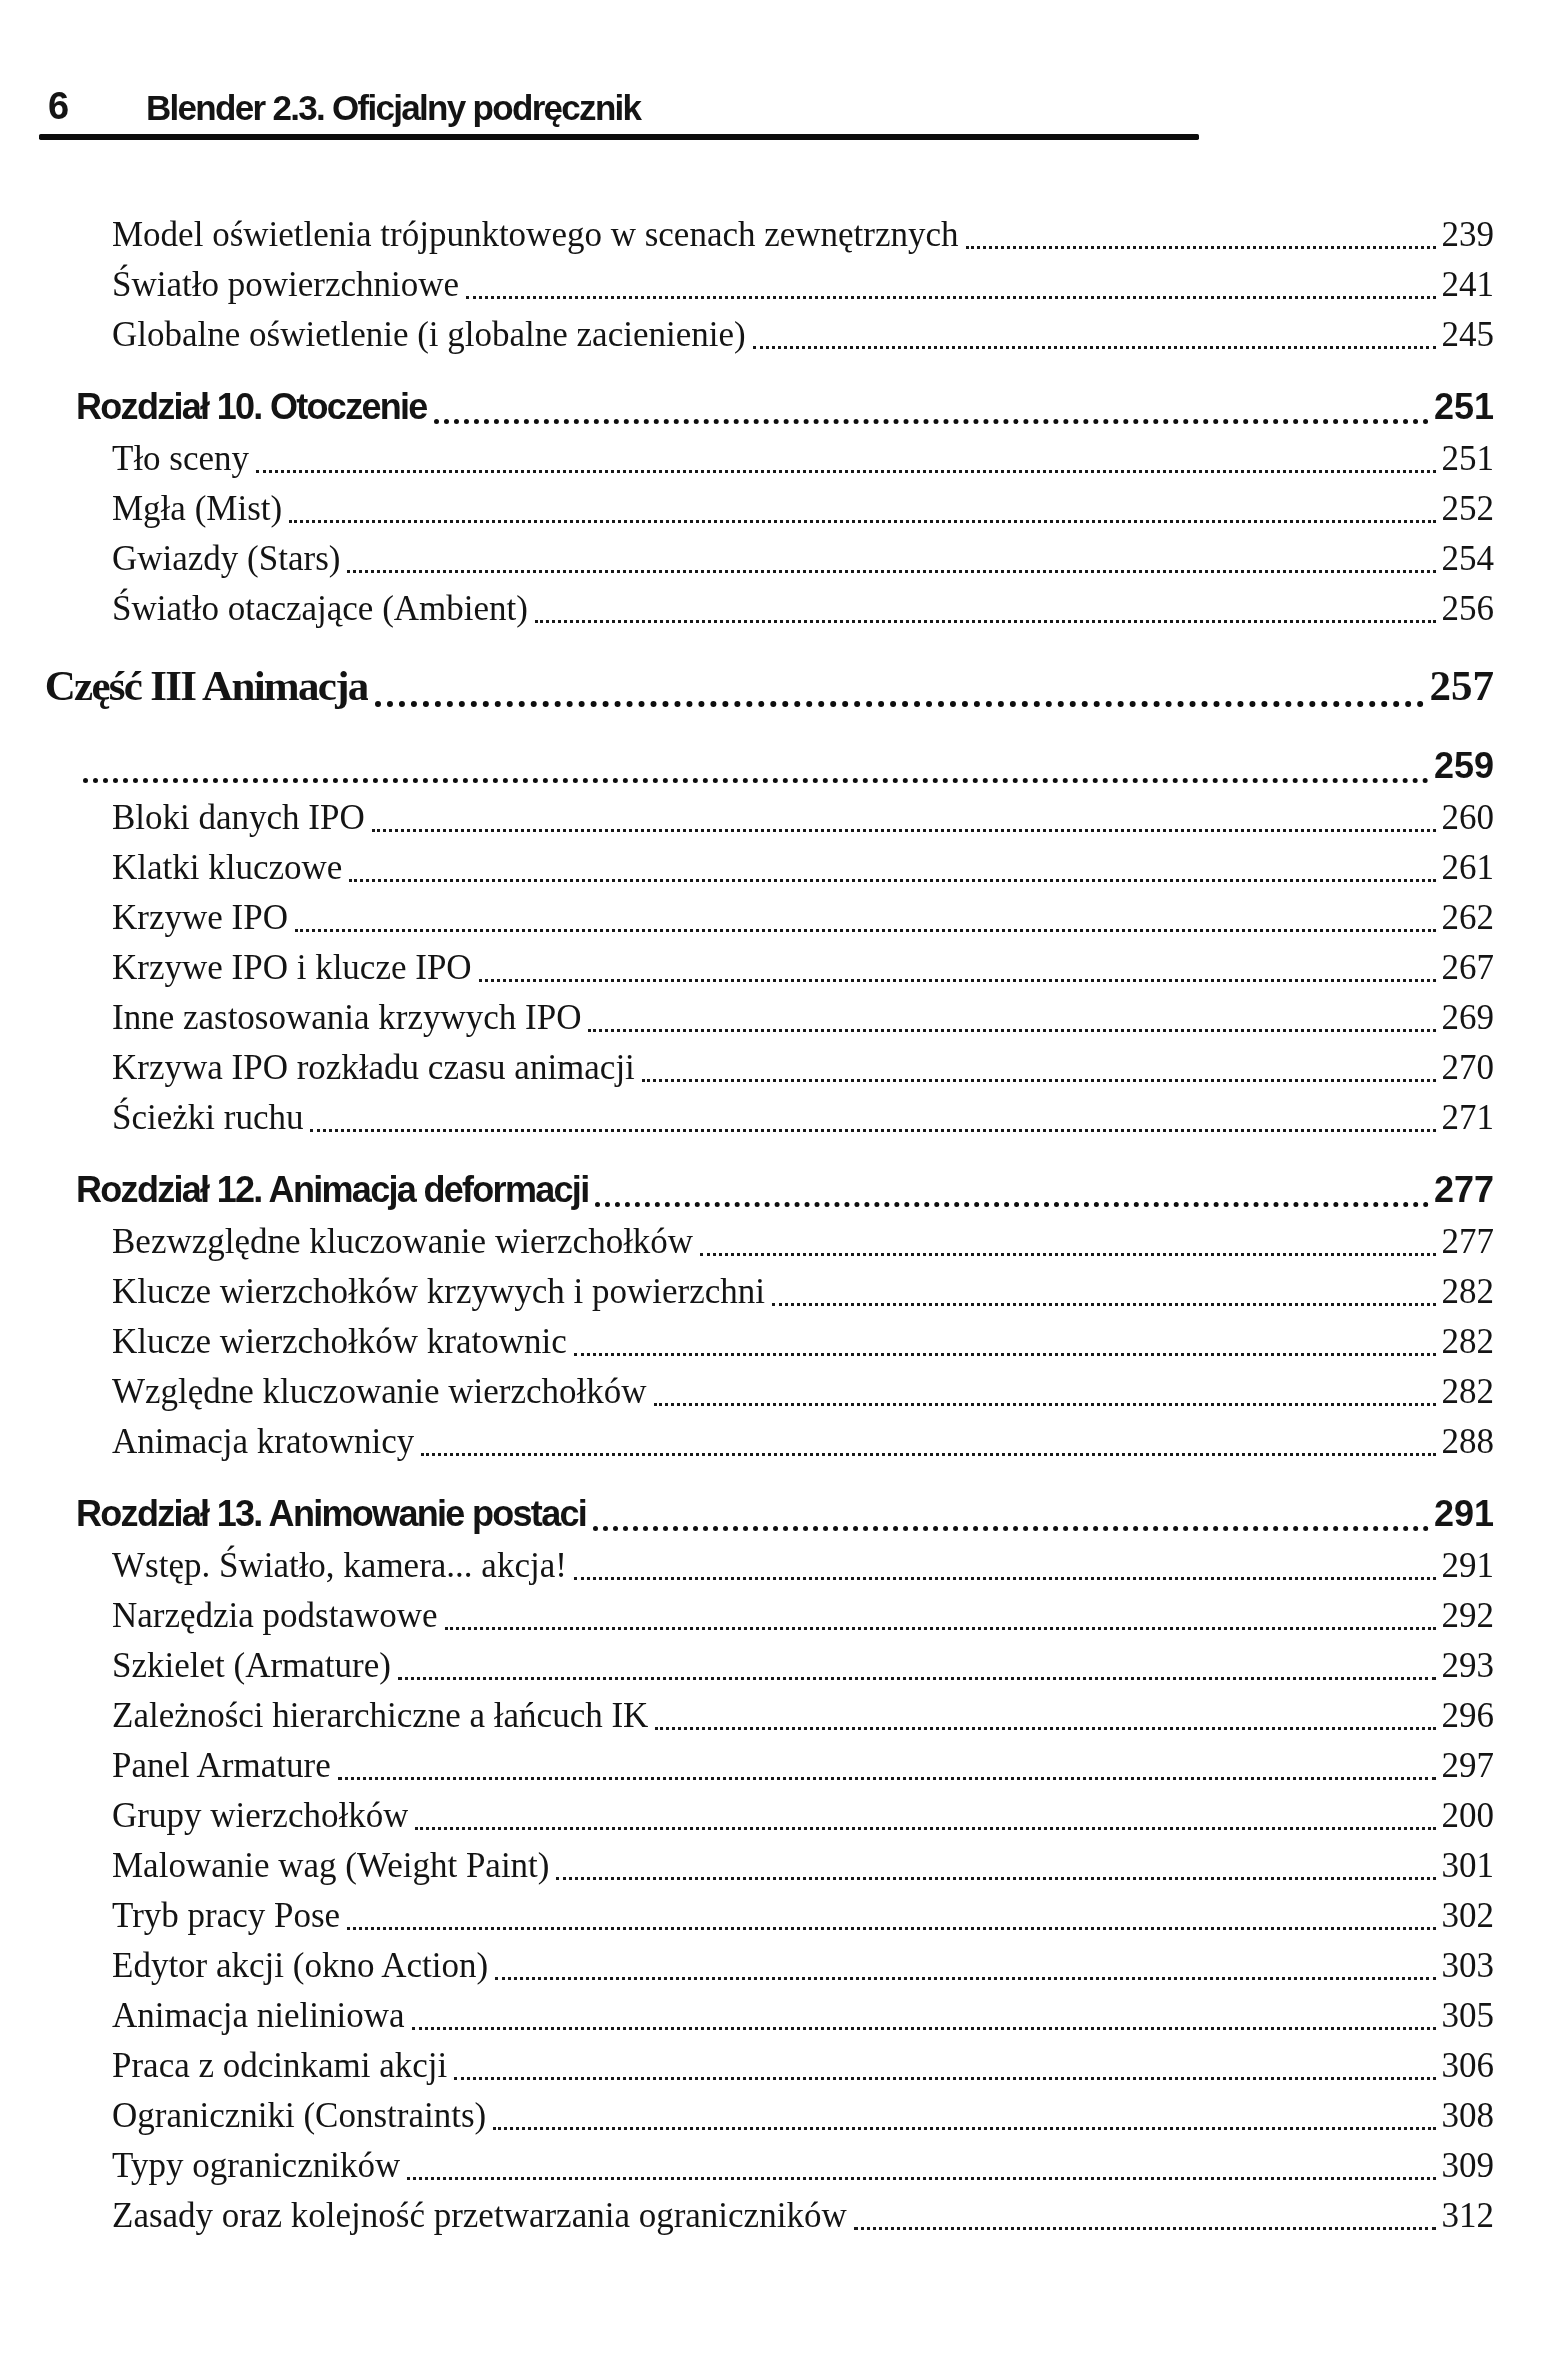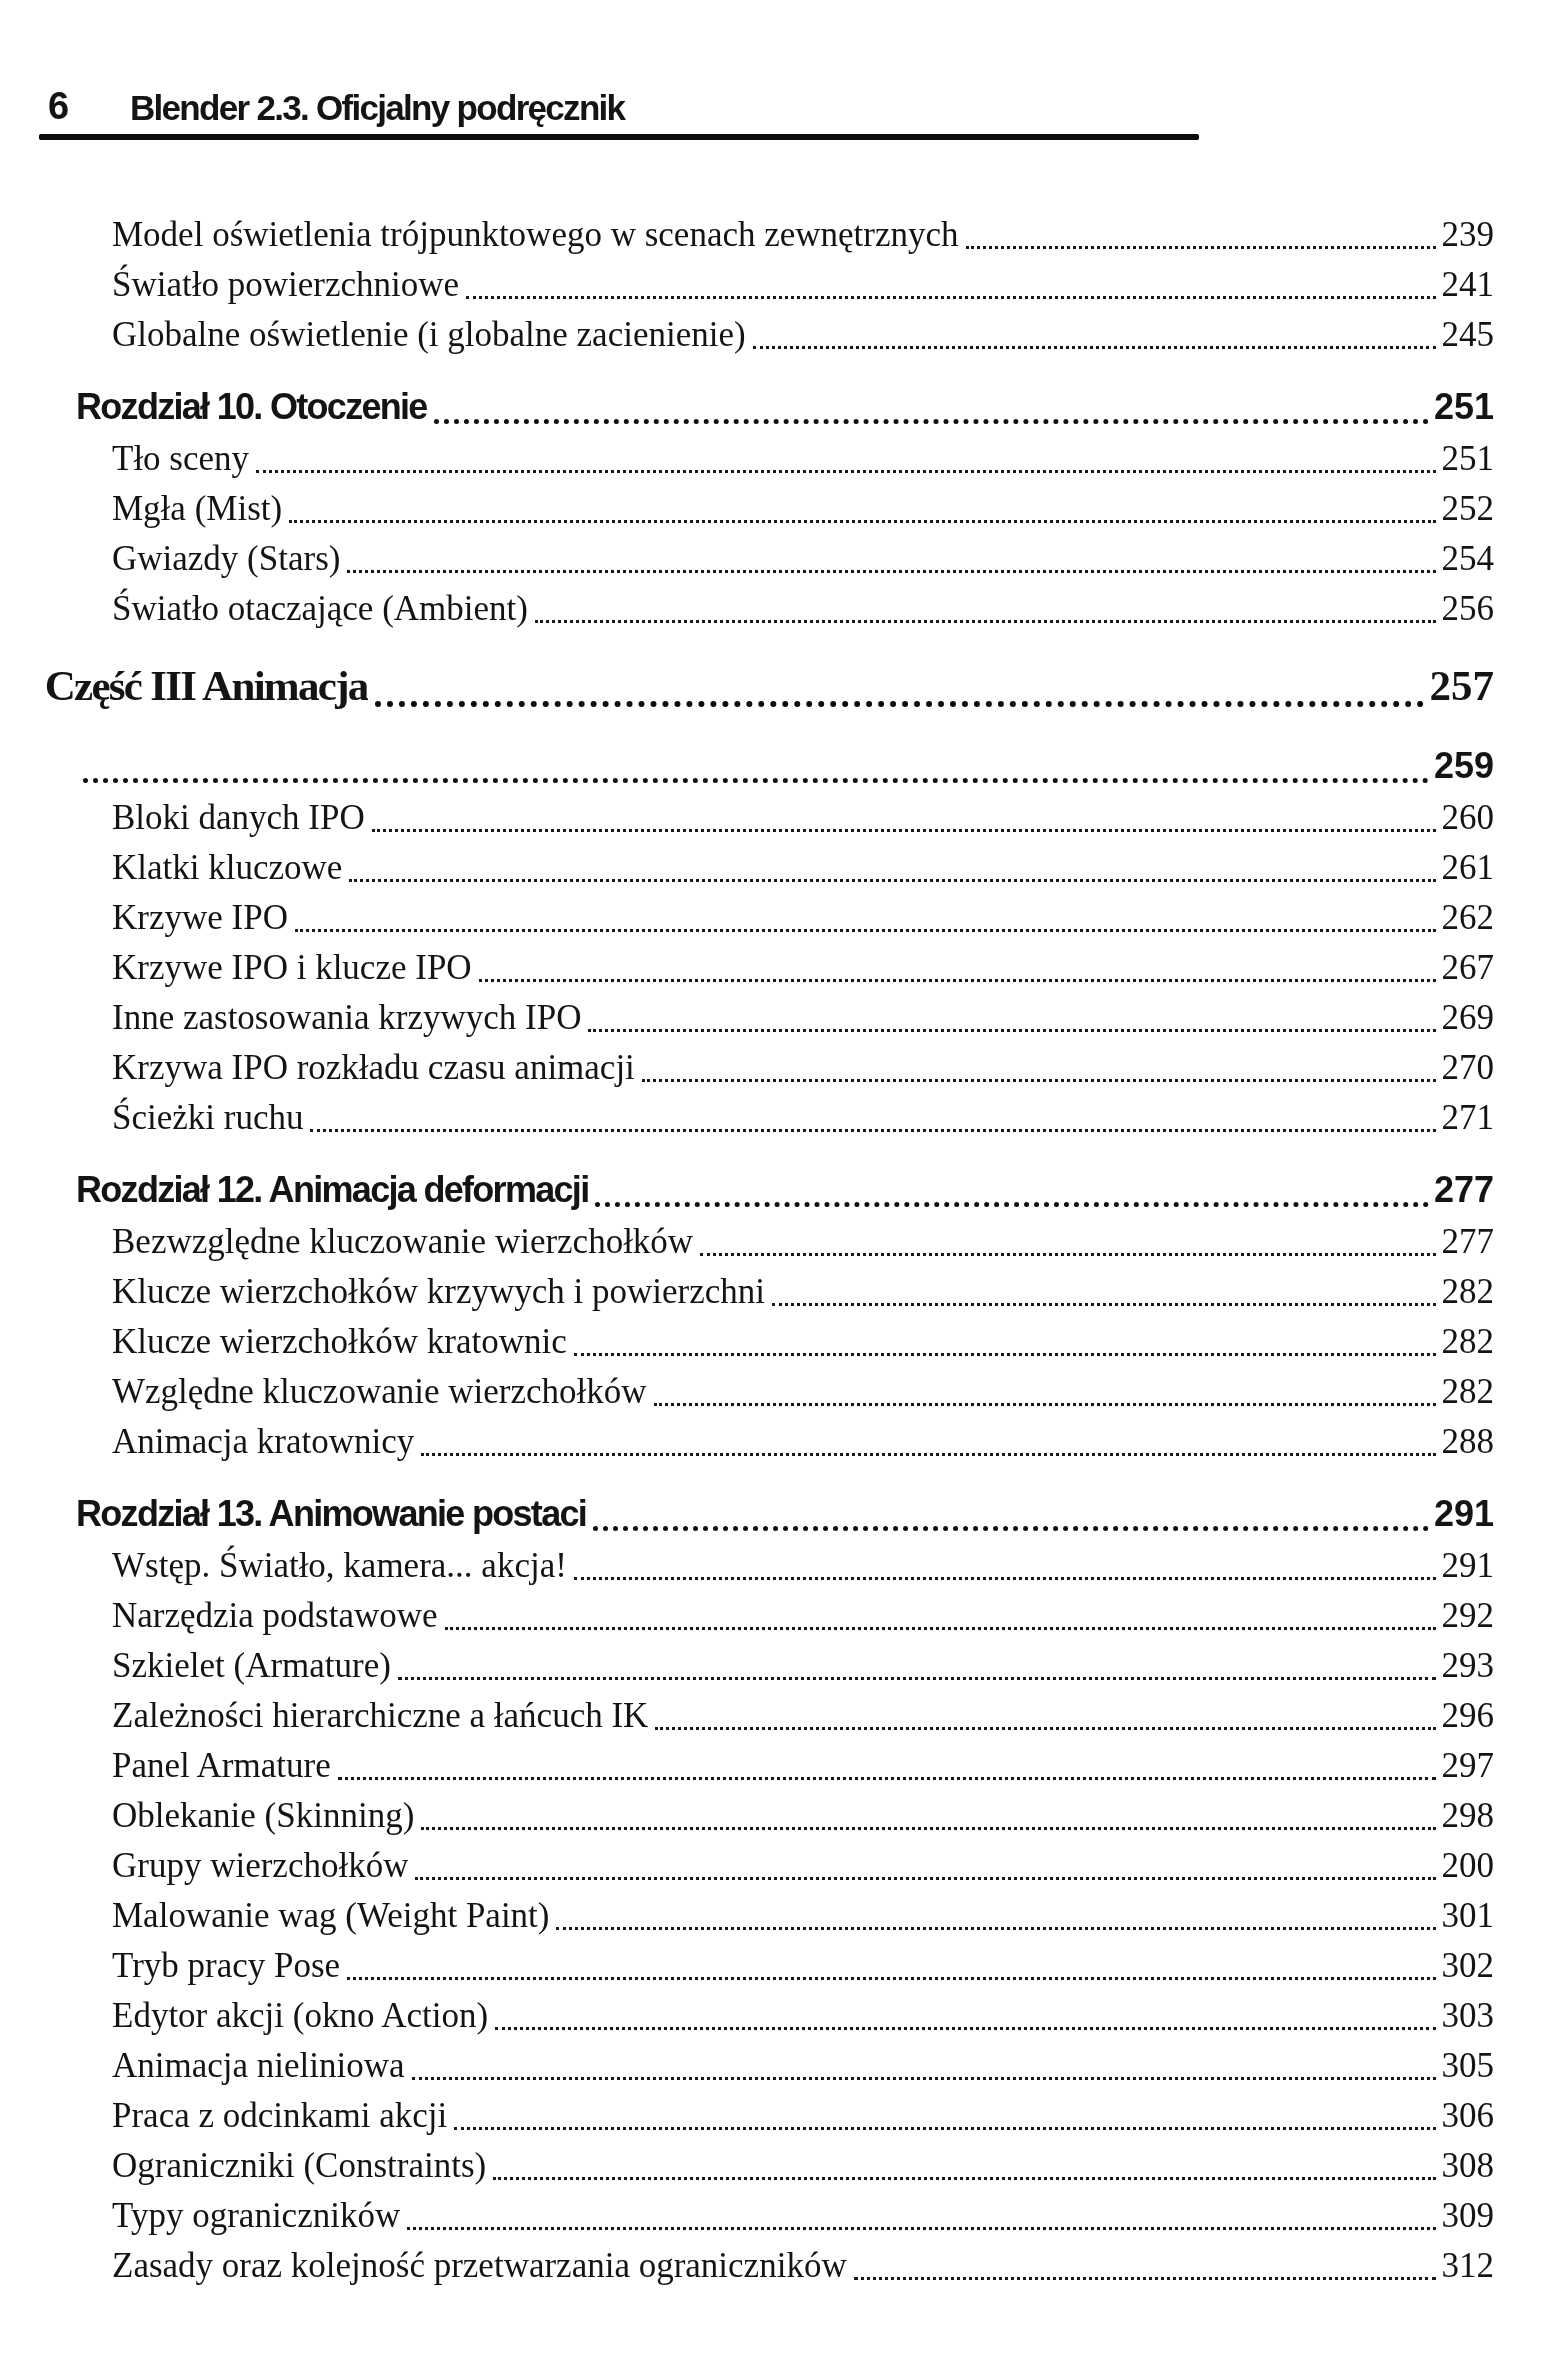--- a/index.html
+++ b/index.html
@@ -28,21 +28,21 @@
   }
   .folio {
     position: absolute;
     left: 48px;
     top: 0;
     font-size: 38px;
     line-height: 42px;
   }
   .head-title {
     position: absolute;
-    left: 130px;
+    left: 146px;
     top: 1.7px;
     font-size: 35px;
     line-height: 42px;
     letter-spacing: -1.7px;
     text-align: right;
   }
   .head-rule {
     position: absolute;
     top: 134px;
     left: 39px;
@@ -268,25 +268,20 @@
         <span class="ttl">Zależności hierarchiczne a łańcuch IK</span>
         <span class="leader"></span>
         <span class="pgnum">296</span>
       </div>
       <div class="row row-entry">
         <span class="ttl">Panel Armature</span>
         <span class="leader"></span>
         <span class="pgnum">297</span>
       </div>
       <div class="row row-entry">
-        <span class="ttl">Oblekanie (Skinning)</span>
-        <span class="leader"></span>
-        <span class="pgnum">298</span>
-      </div>
-      <div class="row row-entry">
         <span class="ttl">Grupy wierzchołków</span>
         <span class="leader"></span>
         <span class="pgnum">200</span>
       </div>
       <div class="row row-entry">
         <span class="ttl">Malowanie wag (Weight Paint)</span>
         <span class="leader"></span>
         <span class="pgnum">301</span>
       </div>
       <div class="row row-entry">

